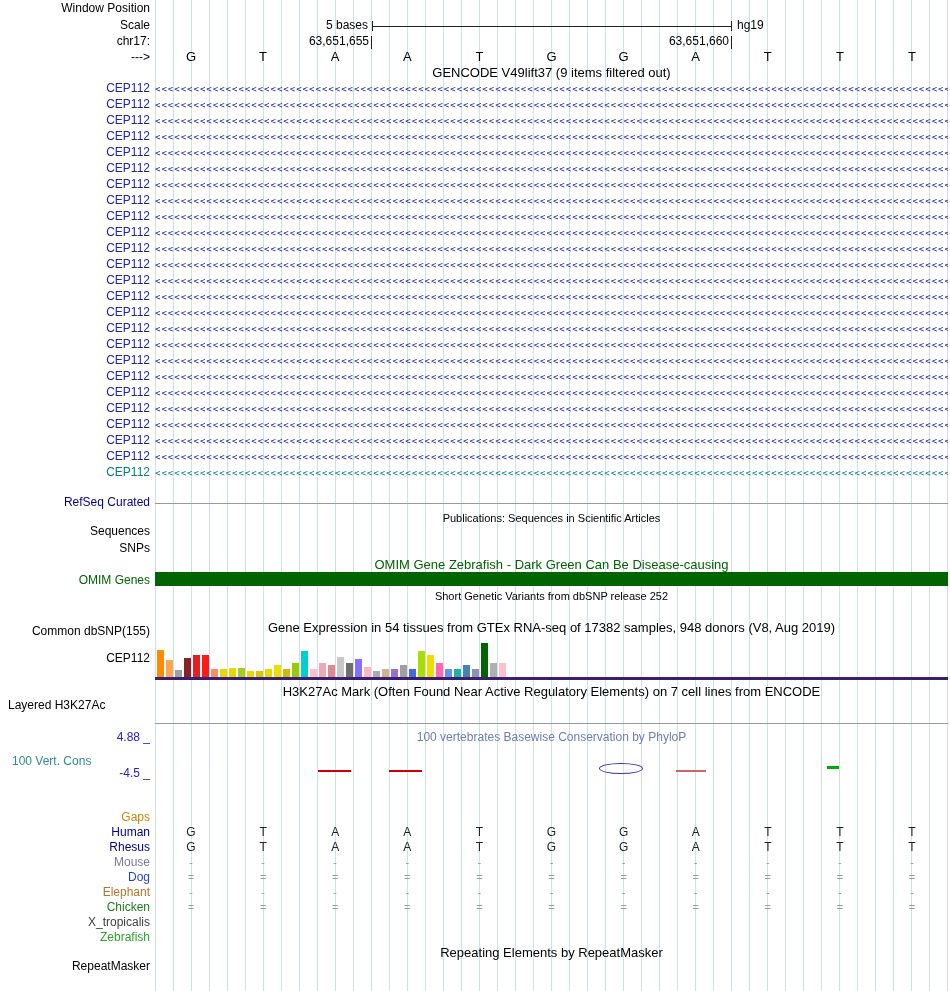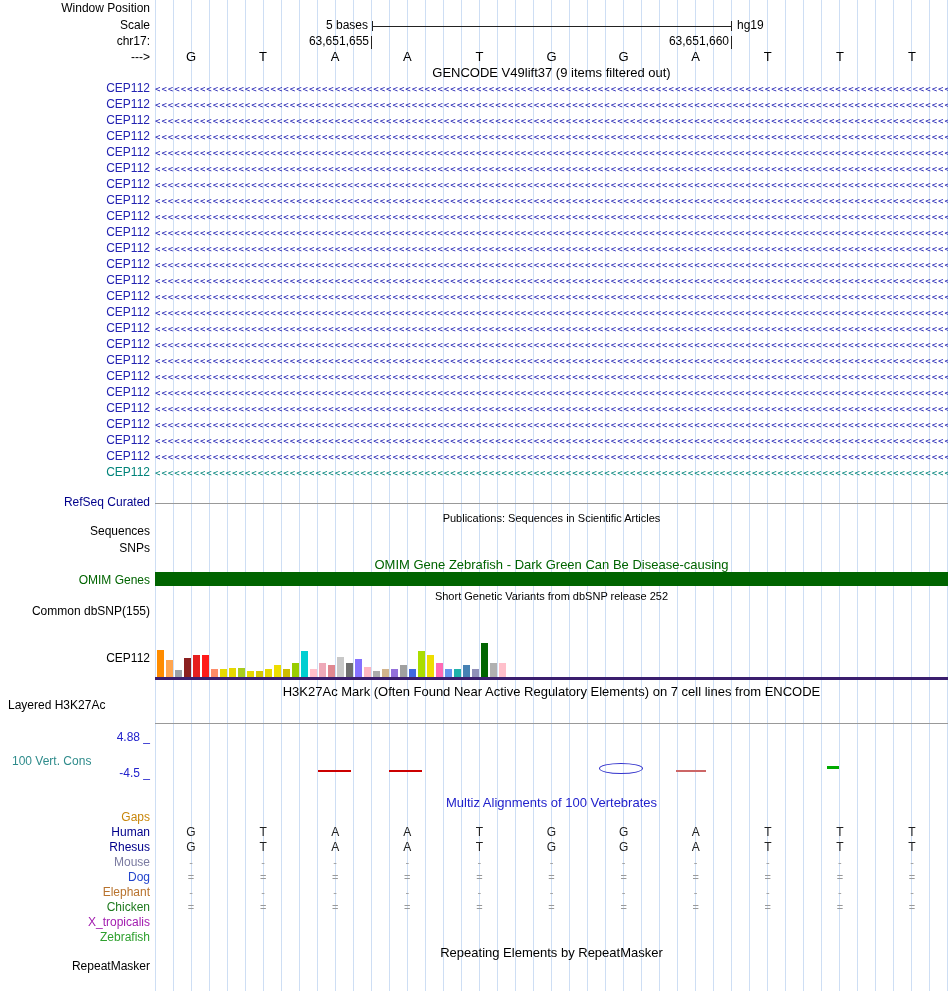--- a/index.html
+++ b/index.html
@@ -45,35 +45,36 @@
 
   <div class="abs ctr t11" style="top:512px">Publications: Sequences in Scientific Articles</div>
   <div class="abs lbl" style="top:524px">Sequences</div>
   <div class="abs lbl" style="top:541px">SNPs</div>
 
   <div class="abs ctr t13" style="top:557px;color:#006400">OMIM Gene Zebrafish - Dark Green Can Be Disease-causing</div>
   <div class="abs lbl" style="top:573px;color:#006400">OMIM Genes</div>
   <div class="abs" style="top:572px;left:155px;width:793px;height:14px;background:#006400"></div>
 
   <div class="abs ctr t11" style="top:590px">Short Genetic Variants from dbSNP release 252</div>
-  <div class="abs lbl" style="top:604px">Common dbSNP(155)</div>
-
+  <div class="abs lbl" style="top:624px">Common dbSNP(155)</div>
+
+  <div class="abs ctr t13" style="top:620px">Gene Expression in 54 tissues from GTEx RNA-seq of 17382 samples, 948 donors (V8, Aug 2019)</div>
   <div class="abs lbl" style="top:651px">CEP112</div>
 
   <div class="abs" style="top:677px;left:155px;width:793px;height:3px;background:#3B1E6E"></div>
 
   <div class="abs ctr t13" style="top:684px">H3K27Ac Mark (Often Found Near Active Regulatory Elements) on 7 cell lines from ENCODE</div>
   <div class="abs lbl-left" style="top:698px;left:8px">Layered H3K27Ac</div>
   <div class="abs" style="top:723px;left:155px;width:793px;border-top:1px solid #999"></div>
 
   <div class="abs lbl" style="top:730px;color:#2222CC">4.88 _</div>
+  <div class="abs ctr t12" style="top:730px;color:#6B7DB3">100 vertebrates Basewise Conservation by PhyloP</div>
   <div class="abs lbl-left" style="top:754px;left:12px;color:#2E8B8B">100 Vert. Cons</div>
   <div class="abs lbl" style="top:766px;color:#2222CC">-4.5 _</div>
 
-  <div class="abs ctr t13" style="top:795px;color:#2222CC">Multiz Alignments of 100 Vertebrates</div>
 
   <div class="abs ctr t13" style="top:945px">Repeating Elements by RepeatMasker</div>
   <div class="abs lbl" style="top:959px">RepeatMasker</div>
 <div class="abs" style="top: 49px; left: 179px; width: 24px; text-align: center; font-size: 13px; line-height: 15px; color: rgb(0, 0, 0);">G</div>
     <div class="abs" style="top: 49px; left: 251.1px; width: 24px; text-align: center; font-size: 13px; line-height: 15px; color: rgb(0, 0, 0);">T</div>
     <div class="abs" style="top: 49px; left: 323.2px; width: 24px; text-align: center; font-size: 13px; line-height: 15px; color: rgb(0, 0, 0);">A</div>
     <div class="abs" style="top: 49px; left: 395.3px; width: 24px; text-align: center; font-size: 13px; line-height: 15px; color: rgb(0, 0, 0);">A</div>
     <div class="abs" style="top: 49px; left: 467.4px; width: 24px; text-align: center; font-size: 13px; line-height: 15px; color: rgb(0, 0, 0);">T</div>
     <div class="abs" style="top: 49px; left: 539.5px; width: 24px; text-align: center; font-size: 13px; line-height: 15px; color: rgb(0, 0, 0);">G</div>
     <div class="abs" style="top: 49px; left: 611.6px; width: 24px; text-align: center; font-size: 13px; line-height: 15px; color: rgb(0, 0, 0);">G</div>
@@ -241,15 +242,15 @@
     <div class="abs" style="top: 900px; left: 251.1px; width: 24px; text-align: center; font-size: 11px; line-height: 15px; color: rgb(153, 153, 153);">=</div>
     <div class="abs" style="top: 900px; left: 323.2px; width: 24px; text-align: center; font-size: 11px; line-height: 15px; color: rgb(153, 153, 153);">=</div>
     <div class="abs" style="top: 900px; left: 395.3px; width: 24px; text-align: center; font-size: 11px; line-height: 15px; color: rgb(153, 153, 153);">=</div>
     <div class="abs" style="top: 900px; left: 467.4px; width: 24px; text-align: center; font-size: 11px; line-height: 15px; color: rgb(153, 153, 153);">=</div>
     <div class="abs" style="top: 900px; left: 539.5px; width: 24px; text-align: center; font-size: 11px; line-height: 15px; color: rgb(153, 153, 153);">=</div>
     <div class="abs" style="top: 900px; left: 611.6px; width: 24px; text-align: center; font-size: 11px; line-height: 15px; color: rgb(153, 153, 153);">=</div>
     <div class="abs" style="top: 900px; left: 683.7px; width: 24px; text-align: center; font-size: 11px; line-height: 15px; color: rgb(153, 153, 153);">=</div>
     <div class="abs" style="top: 900px; left: 755.8px; width: 24px; text-align: center; font-size: 11px; line-height: 15px; color: rgb(153, 153, 153);">=</div>
     <div class="abs" style="top: 900px; left: 827.9px; width: 24px; text-align: center; font-size: 11px; line-height: 15px; color: rgb(153, 153, 153);">=</div>
     <div class="abs" style="top: 900px; left: 900px; width: 24px; text-align: center; font-size: 11px; line-height: 15px; color: rgb(153, 153, 153);">=</div>
-    <div class="abs lbl" style="top: 915px; color: #a21caf;">X_tropicalis</div>
+    <div class="abs lbl" style="top: 915px; color: #404040;">X_tropicalis</div>
     <div class="abs lbl" style="top: 930px; color: rgb(46, 160, 46);">Zebrafish</div>
   </div>
 
 </body></html>

